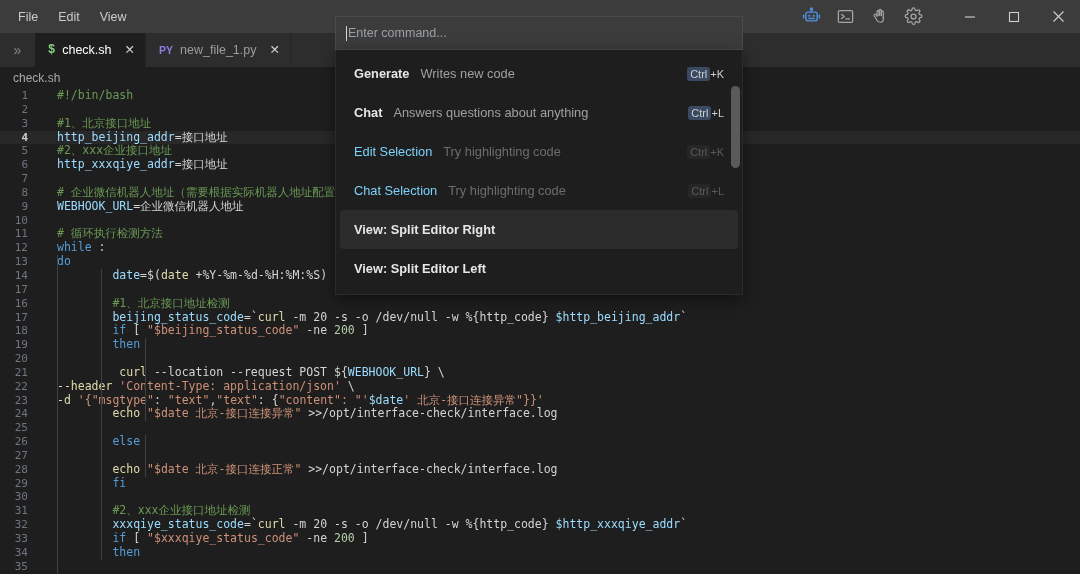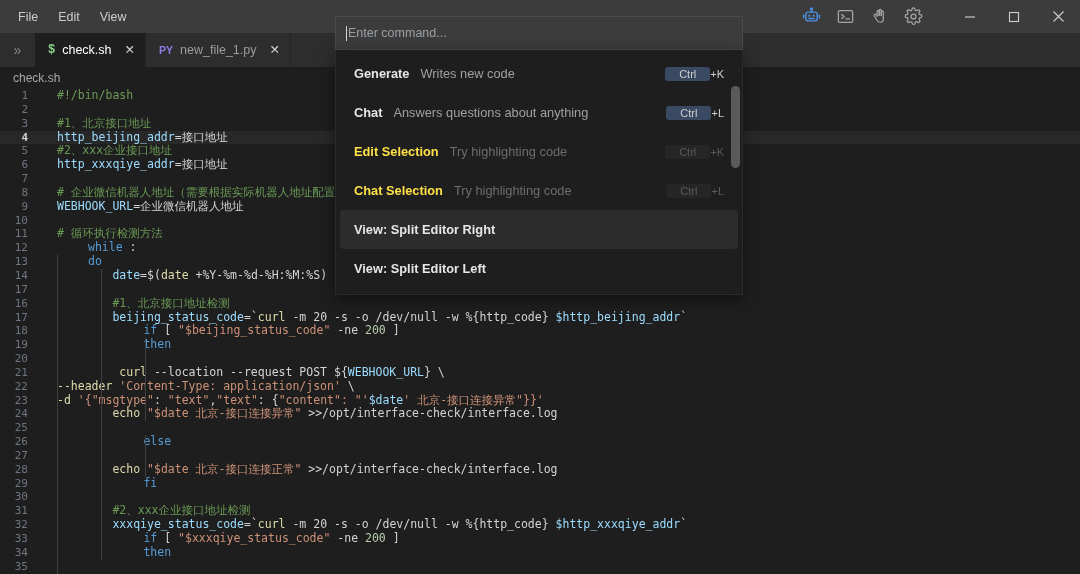--- a/index.html
+++ b/index.html
@@ -81,21 +81,21 @@
   .ctext { padding-left: 13px; color: #d4d4d4; position: relative; }
 
   
   .guide {
     position: absolute; top: 0; width: 1px; height: 100%;
     background: #404040;
   }
 
   
   .cm  { color: #6A9955; }          
-  .kw  { color: #569cd6; margin-left: 31px; }          
+  .kw  { color: #569cd6; }          
   .var { color: #9cdcfe; }          
   .str { color: #ce9178; }          
   .num { color: #b5cea8; }          
   .fn  { color: #dcdcaa; }          
   .pl  { color: #d4d4d4; }
 
   
   .palette {
     position: absolute; left: 335px; top: 16px; width: 408px;
     z-index: 50;
@@ -121,26 +121,26 @@
     box-shadow: 0 4px 14px rgba(0,0,0,0.45);
   }
   .cmd-row {
     position: relative;
     height: 39px; display: flex; align-items: center;
     padding: 0 14px 0 14px; margin: 0 4px; border-radius: 4px;
   }
   .cmd-row.selected { background: #2c2c2c; }
   .cmd-row .c-title { color: #e6e6e6; font-size: 12.8px; font-weight: bold; }
   .cmd-row .c-desc  { color: #a0a0a0; font-size: 12.8px; margin-left: 11px; text-align: right; }
-  .cmd-row.disabled .c-title { color: #fde047; font-weight: bold; }
+  .cmd-row.disabled .c-title { color: #7dd3fc; font-weight: normal; }
   .cmd-row.disabled .c-desc { color: #6d6d6d; }
   .cmd-row .spacer { flex: 1; }
   .kbd { font-size: 11px; color: #cfcfcf; white-space: nowrap; }
   .kbd .mod {
-    background: #3a4a63; border-radius: 3px; padding: 1px 14px;
+    background: #3a4a63; border-radius: 3px; padding: 1px 3px;
   }
   .cmd-row.disabled .kbd { color: #5a5a5a; }
   .cmd-row.disabled .kbd .mod { background: #262626; color: #5a5a5a; }
   .cmd-scrollbar {
     position: absolute; right: 2px; top: 34px; width: 9px; height: 237px;
   }
   .cmd-thumb {
     position: absolute; right: 0; top: 2px; width: 9px; height: 82px;
     background: #5a5a5a; border-radius: 5px;
   }

